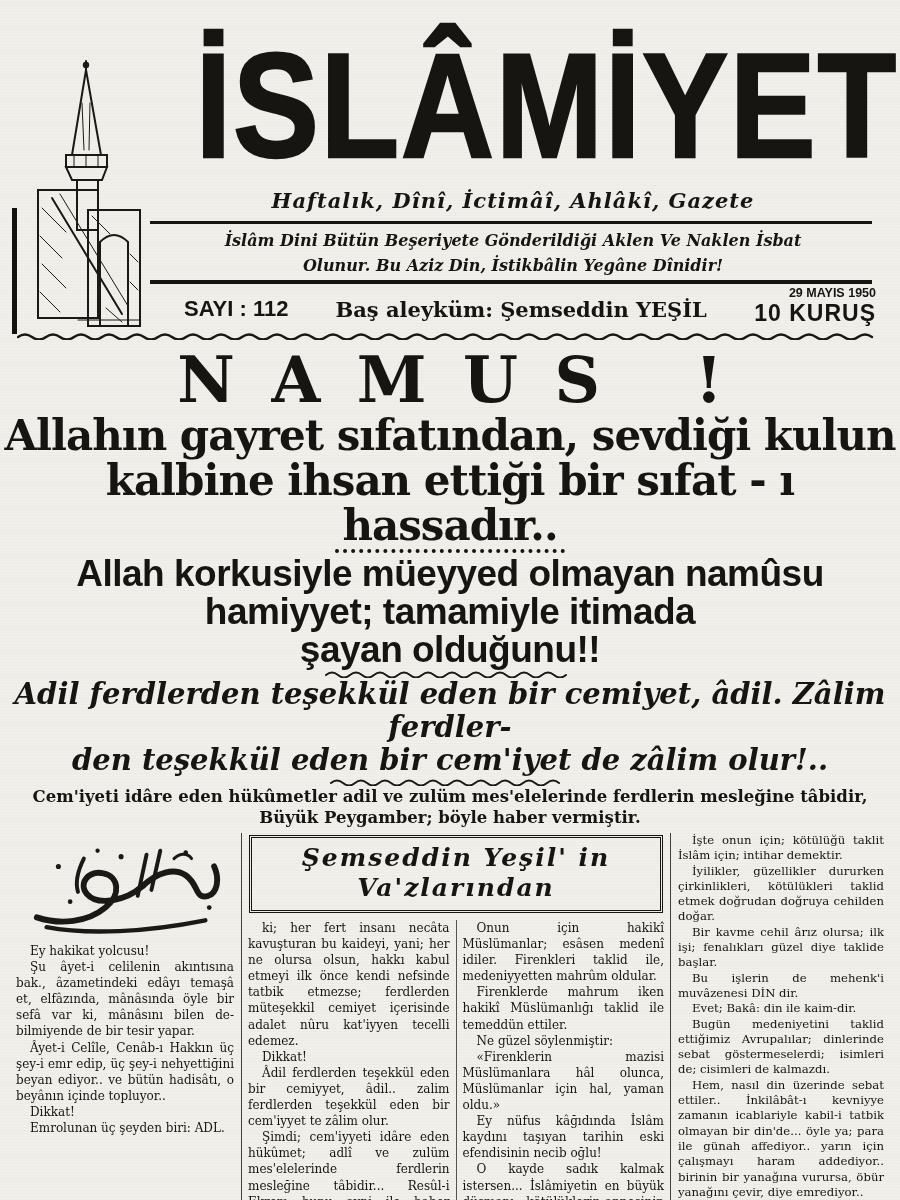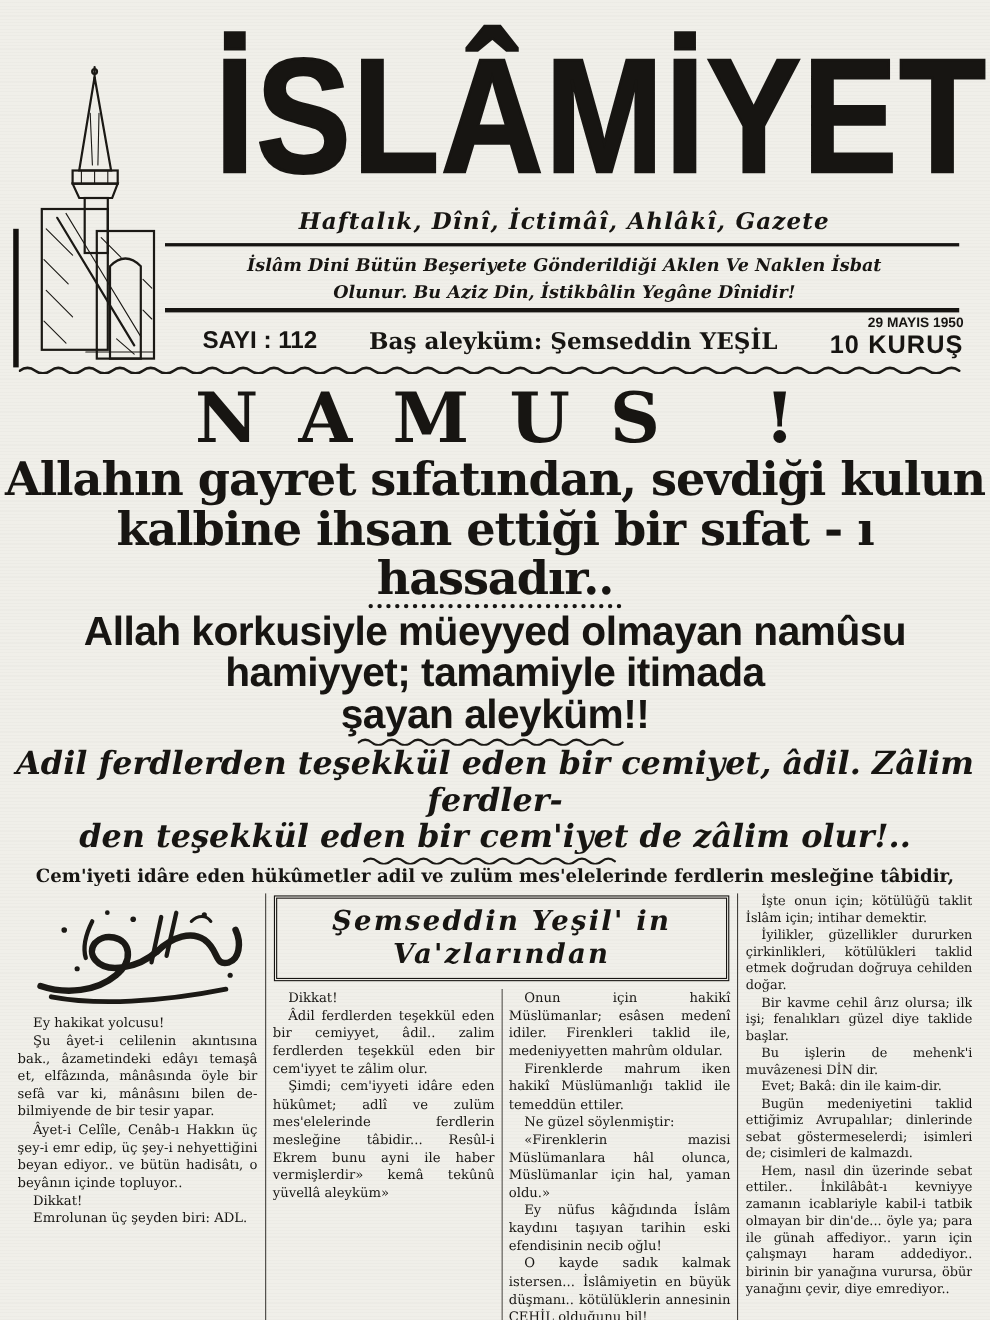--- a/index.html
+++ b/index.html
@@ -117,36 +117,37 @@
 
   <div class="sub1">
     <div>Allahın gayret sıfatından, sevdiği kulun</div>
     <div>kalbine ihsan ettiği bir sıfat - ı hassadır..</div>
   </div>
   <div class="dotted"></div>
 
   <div class="sub2">
     <div>Allah korkusiyle müeyyed olmayan namûsu</div>
     <div>hamiyyet; tamamiyle itimada</div>
-    <div>şayan aleyküm!!</div>
+    <div>şayan olduğunu!!</div>
   </div>
   <svg class="wave minwave" width="250" height="9" viewBox="0 0 250 9">
       <path class="ink" stroke-width="2" d="M1 6 q6 -5 12 0 t12 0 t12 0 t12 0 t12 0 t12 0 t12 0 t12 0 t12 0 t12 0 t12 0 t12 0 t12 0 t12 0 t12 0 t12 0 t12 0 t12 0 t12 0 t12 0"></path>
     </svg>
 
   <div class="sub3">
     <div>Adil ferdlerden teşekkül eden bir cemiyet, âdil. Zâlim ferdler-</div>
     <div>den teşekkül eden bir cem'iyet de zâlim olur!..</div>
   </div>
   <svg class="wave minwave" width="240" height="9" viewBox="0 0 240 9">
       <path class="ink" stroke-width="2" d="M1 6 q6 -5 12 0 t12 0 t12 0 t12 0 t12 0 t12 0 t12 0 t12 0 t12 0 t12 0 t12 0 t12 0 t12 0 t12 0 t12 0 t12 0 t12 0 t12 0 t12 0"></path>
     </svg>
 
   <div class="lead">
     <div>Cem'iyeti idâre eden hükûmetler adil ve zulüm mes'elelerinde ferdlerin mesleğine tâbidir,</div>
+    <div>Büyük Peygamber; böyle haber vermiştir.</div>
   </div>
 
   <div class="cols">
 
     <div class="col c1">
       <svg class="bism" width="196" height="96" viewBox="0 0 200 98">
         <g class="ink">
           <path stroke-width="6" d="M10 80 C 34 88, 62 85, 80 70 C 97 56, 93 38, 78 35 C 63 32, 52 45, 61 56 C 72 69, 101 63, 118 48"></path>
           <path stroke-width="6" d="M118 48 C 133 34, 150 29, 162 37 C 176 47, 171 62, 185 58 C 194 55, 197 41, 191 28"></path>
           <path stroke-width="4" d="M122 16 L 113 58"></path>
@@ -174,20 +175,21 @@
     </div>
 
     <div class="mid">
       <div class="vazbox">
         <div>Şemseddin Yeşil' in</div>
         <div>Va'zlarından</div>
       </div>
       <div class="midcols">
         <div class="col c2">
           <div class="paras">
+              <p>ki; her fert insanı necâta kavuşturan bu kaideyi, yani; her ne olursa olsun, hakkı kabul etmeyi ilk önce kendi nefsinde tatbik etmezse; ferdlerden müteşekkil cemiyet içerisinde adalet nûru kat'iyyen tecelli edemez.</p>
               <p>Dikkat!</p>
               <p>Âdil ferdlerden teşekkül eden bir cemiyyet, âdil.. zalim ferdlerden teşekkül eden bir cem'iyyet te zâlim olur.</p>
               <p>Şimdi; cem'iyyeti idâre eden hükûmet; adlî ve zulüm mes'elelerinde ferdlerin mesleğine tâbidir... Resûl-i Ekrem bunu ayni ile haber vermişlerdir» kemâ tekûnû yüvellâ aleyküm»</p>
             </div>
         </div>
         <div class="col c3">
           <div class="paras">
               <p>Onun için hakikî Müslümanlar; esâsen medenî idiler. Firenkleri taklid ile, medeniyyetten mahrûm oldular.</p>
               <p>Firenklerde mahrum iken hakikî Müslümanlığı taklid ile temeddün ettiler.</p>
               <p>Ne güzel söylenmiştir:</p>

